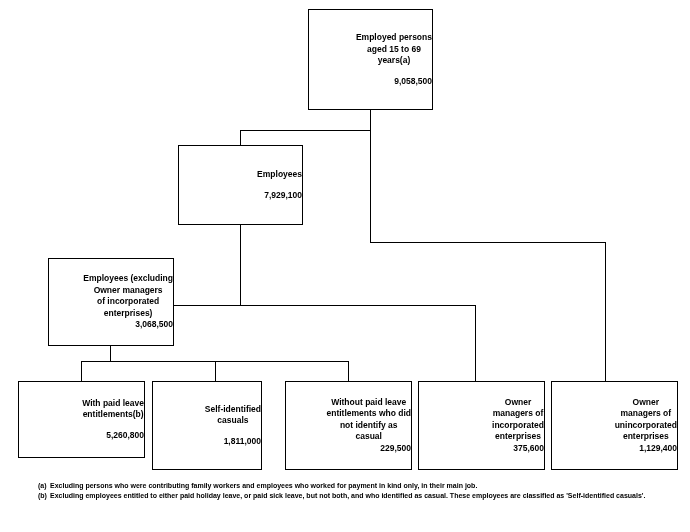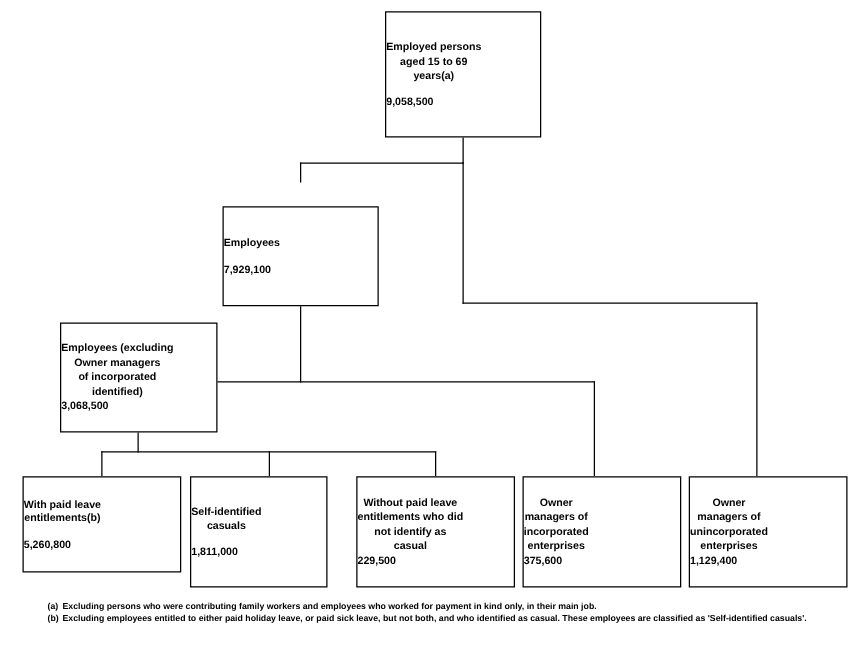--- a/index.html
+++ b/index.html
@@ -18,21 +18,21 @@
     background: #ffffff;
     overflow: hidden;
   }
   .node {
     position: absolute;
     box-sizing: border-box;
     border: 1px solid #000000;
     background: #ffffff;
     display: flex;
     flex-direction: column;
-    align-items: flex-start;
+    align-items: flex-end;
     justify-content: center;
     text-align: center;
     font-size: 8.5px;
     font-weight: bold;
     line-height: 11.5px;
     z-index: 3;
   }
   .node .title {
     white-space: pre-line;
   }
@@ -110,30 +110,30 @@
   <div class="vline" style="left:215px; top:361px; height:21px;"></div>
   <div class="vline" style="left:348px; top:361px; height:21px;"></div>
 
   <div class="node" style="left:308px; top:9px; width:125px; height:101px;">
     <div class="title">Employed persons
 aged 15 to 69
 years(a)</div>
     <div class="value">9,058,500</div>
   </div>
 
-  <div class="node" style="left:178px; top:145px; width:125px; height:80px;margin-top:20px;">
+  <div class="node" style="left:178px; top:145px; width:125px; height:80px;">
     <div class="title">Employees</div>
     <div class="value">7,929,100</div>
   </div>
 
   <div class="node tight" style="left:48px; top:258px; width:126px; height:88px;">
     <div class="title">Employees (excluding
 Owner managers
 of incorporated
-identified)</div>
+enterprises)</div>
     <div class="value">3,068,500</div>
   </div>
 
   <div class="node" style="left:18px; top:381px; width:127px; height:77px;">
     <div class="title">With paid leave
 entitlements(b)</div>
     <div class="value">5,260,800</div>
   </div>
 
   <div class="node" style="left:152px; top:381px; width:110px; height:89px;">

